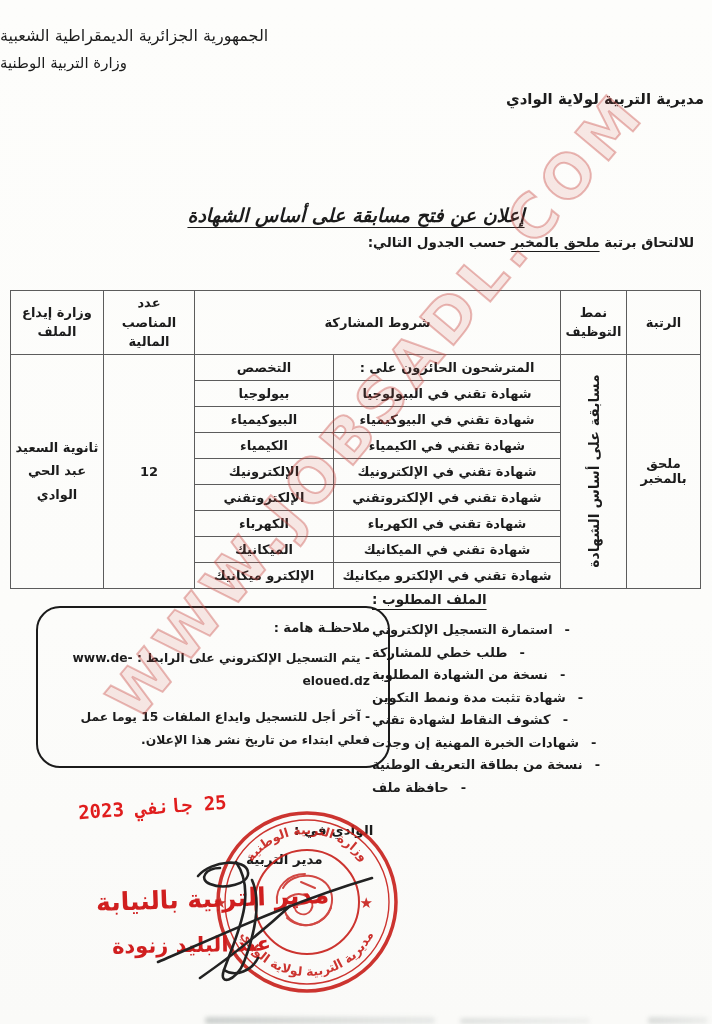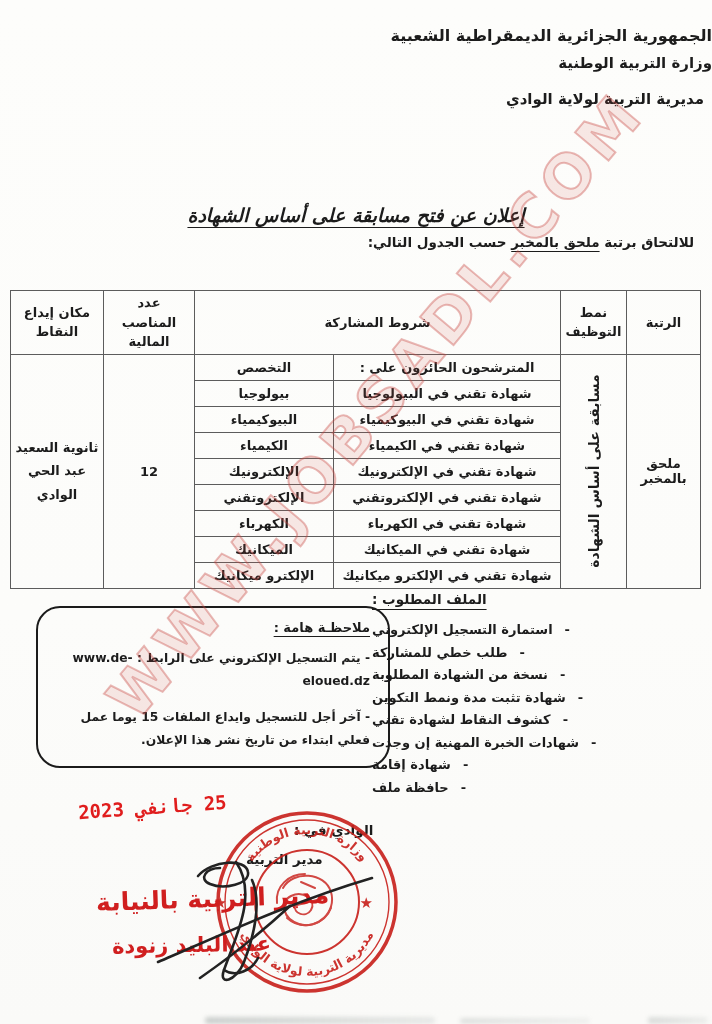--- a/index.html
+++ b/index.html
@@ -7,21 +7,21 @@
   .page{
     position:relative;
     width:712px;height:1024px;
     background:linear-gradient(180deg,#fdfdfb 0%,#fcfcfa 60%,#fafaf8 100%);
     font-family:"DejaVu Sans",sans-serif;
     color:#1c1c1c;
     direction:rtl;
     overflow:hidden;
   }
   
-  .hdr-center{position:absolute;top:26px;left:0;width:100%;text-align:right;font-weight:bold;}
+  .hdr-center{position:absolute;top:26px;left:0;width:100%;text-align:left;font-weight:normal;}
   .hdr-center .l1{font-size:16px;letter-spacing:.2px;}
   .hdr-center .l2{font-size:15px;margin-top:9px;}
   .hdr-right{position:absolute;top:90px;right:8px;text-align:right;font-weight:bold;}
   .hdr-right .l1{font-size:15px;}
   .hdr-right .l2{font-size:14.5px;margin-top:9px;}
   
   .doc-title{
     position:absolute;top:164px;left:0;width:100%;text-align:center;
     font-size:19px;font-weight:bold;font-style:italic;margin-top:40px;
   }
@@ -55,21 +55,21 @@
   .files .files-title{font-size:13.5px;font-weight:bold;text-decoration:underline;text-underline-offset:5px;}
   .files ul{list-style:none;margin:12px 46px 0 0;padding:0;}
   .files li{font-size:13px;font-weight:bold;line-height:22.5px;white-space:nowrap;}
   .files li .dash{display:inline-block;margin-left:12px;}
   
   .note-box{
     position:absolute;top:606px;left:36px;width:354px;min-height:138px;
     border:2px solid #1b1b1b;border-radius:24px;
     padding:12px 18px 14px 14px;text-align:right;
   }
-  .note-box .note-title{font-size:13px;font-weight:bold;text-decoration:underline;text-underline-offset:4px;}
+  .note-box .note-title{font-size:13px;font-weight:bold;text-underline-offset:4px;}
   .note-box .note-line{font-size:12.3px;font-weight:bold;margin-top:12px;line-height:1.9;}
   
   .date-stamp{
     position:absolute;top:796px;left:78px;
     color:#e01d1d;font-size:19px;font-weight:bold;letter-spacing:2px;
     font-family:"DejaVu Sans Mono","DejaVu Sans",monospace;
     transform:rotate(-4deg);direction:rtl;
   }
   .place-line{position:absolute;top:822px;left:294px;font-size:13.5px;font-weight:bold;}
   .signer-title{position:absolute;top:851px;left:246px;font-size:13.5px;font-weight:bold;}
@@ -141,21 +141,21 @@
         <col style="width:139px">
           <col style="width:91px">
           <col style="width:93px">
       </colgroup>
       <tbody>
           <tr>
         <th>الرتبة</th>
         <th>نمط التوظيف</th>
         <th colspan="2">شروط المشاركة</th>
         <th>عدد المناصب المالية</th>
-        <th>مكان إيداع النقاط</th>
+        <th>وزارة إيداع الملف</th>
       </tr>
       <tr class="body-row">
         <td rowspan="9">ملحق بالمخبر</td>
         <td rowspan="9" class="cell-mode">
           <div class="vertical-text">مسابقة على أساس الشهادة</div>
         </td>
         <td>المترشحون الحائزون على :</td>
         <td>التخصص</td>
         <td rowspan="9" class="cell-positions">12</td>
         <td rowspan="9" class="cell-deposit">ثانوية السعيد عبد الحي الوادي</td>
@@ -198,21 +198,21 @@
 
   <div class="files">
     <div class="files-title">الملف المطلوب :</div>
     <ul>
       <li><span class="dash">-</span><span>استمارة التسجيل الإلكتروني</span></li>
       <li><span class="dash">-</span><span>طلب خطي للمشاركة</span></li>
       <li><span class="dash">-</span><span>نسخة من الشهادة المطلوبة</span></li>
       <li><span class="dash">-</span><span>شهادة تثبت مدة ونمط التكوين</span></li>
       <li><span class="dash">-</span><span>كشوف النقاط لشهادة تقني</span></li>
       <li><span class="dash">-</span><span>شهادات الخبرة المهنية إن وجدت</span></li>
-      <li><span class="dash">-</span><span>شهادة إقامة</span></li>
+      <li><span class="dash">-</span><span>نسخة من بطاقة التعريف الوطنية</span></li>
       <li><span class="dash">-</span><span>حافظة ملف</span></li>
     </ul>
   </div>
 
   <div class="note-box">
     <div class="note-title">ملاحظـة هامة :</div>
     <div class="note-line">- يتم التسجيل الإلكتروني على الرابط : www.de-eloued.dz</div>
     <div class="note-line">- آخر أجل للتسجيل وايداع الملفات 15 يوما عمل فعلي ابتداء من تاريخ نشر هذا الإعلان.</div>
   </div>
 

